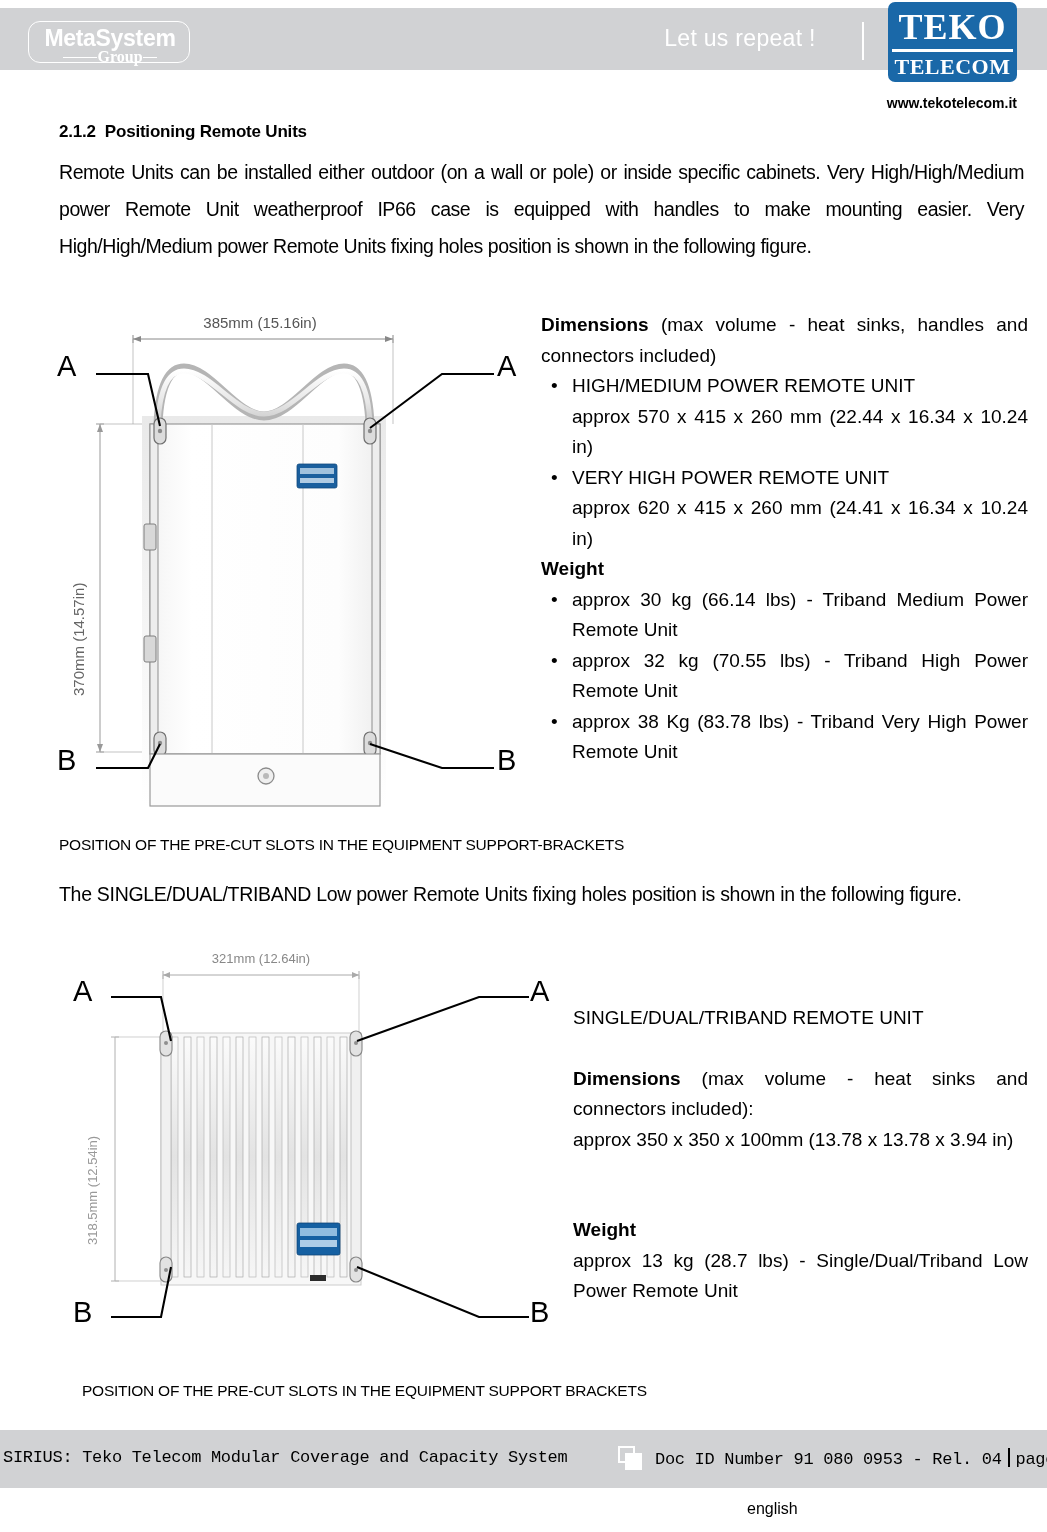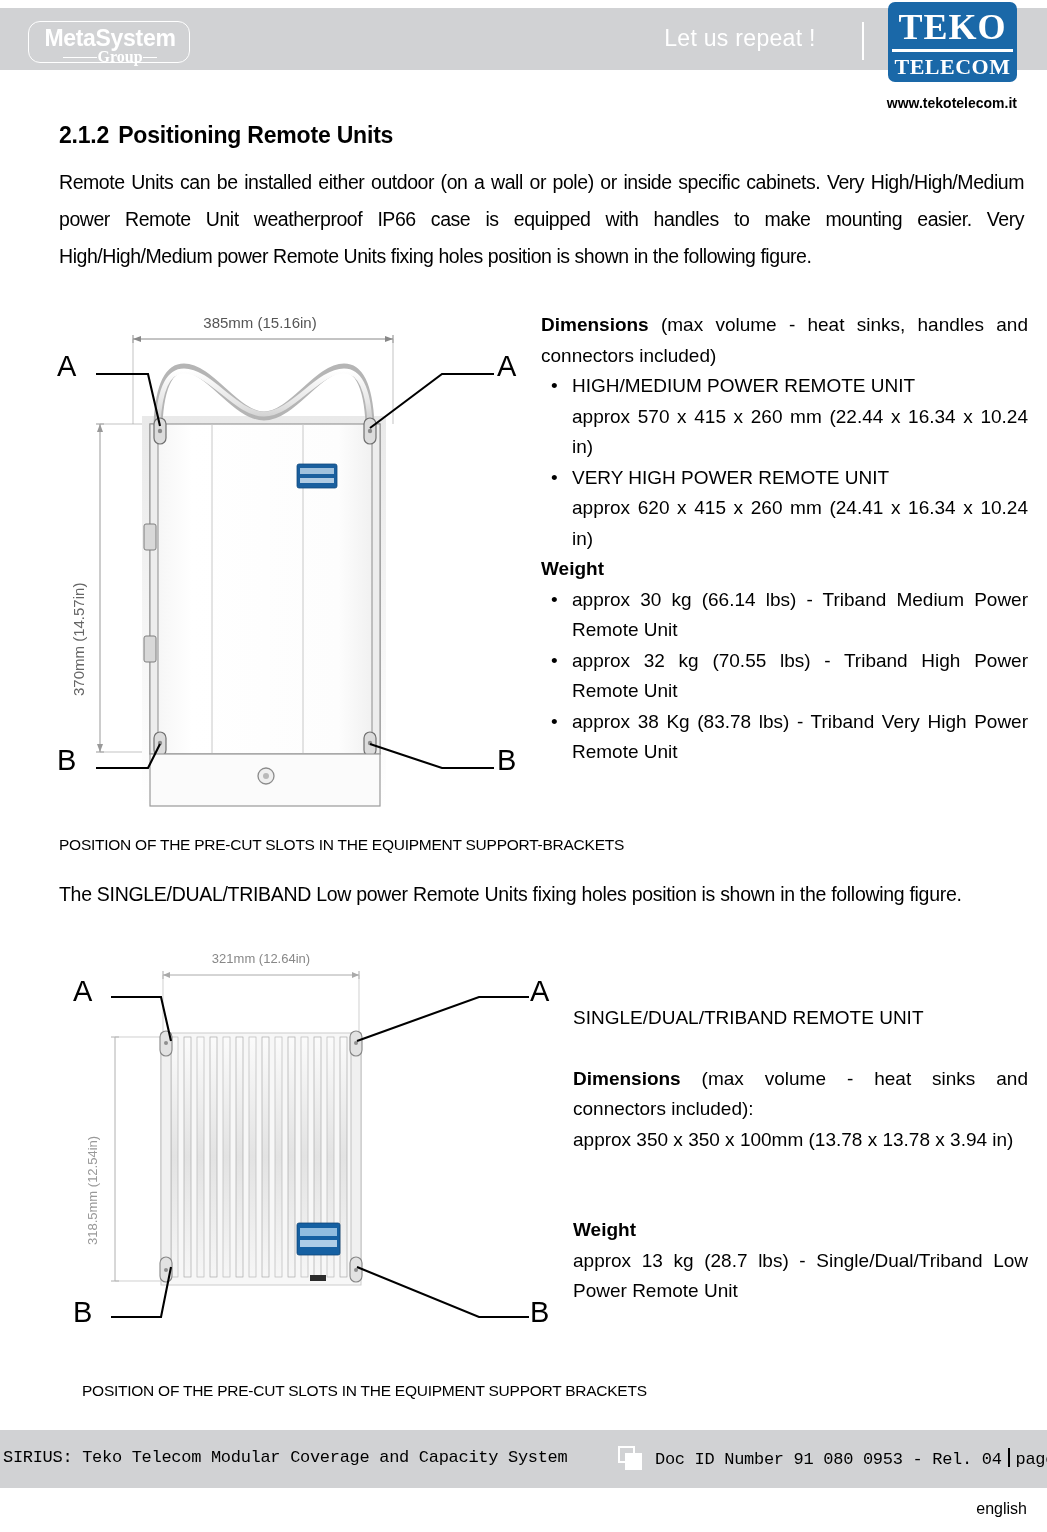--- a/index.html
+++ b/index.html
@@ -67,28 +67,28 @@
   .teko-bottom{ font-size:22px; line-height:29px; letter-spacing:0.5px;}
   .teko-url{
     position:absolute; left:818px; top:95px; width:199px;
     text-align:right;
     font-size:14px; font-weight:bold; color:#000;
   }
 
   
   .section-heading{
     position:absolute; left:59px; top:122px; width:900px;
-    font-size:23px; font-weight:bold;
+    font-size:17px; font-weight:bold;
     font-family:"Liberation Sans", sans-serif;
     letter-spacing:-0.2px;
   }
   .section-heading .num{ margin-right:9px; }
 
   .intro-para{
-    position:absolute; left:59px; top:164px; width:965px;
+    position:absolute; left:59px; top:154px; width:965px;
     font-size:19.5px; line-height:37px;
     text-align:justify;
     letter-spacing:-0.45px;
   }
 
   .mid-para{
     position:absolute; left:59px; top:876px; width:965px;
     font-size:19.5px; line-height:37px;
     text-align:justify;
     letter-spacing:-0.3px;
@@ -157,21 +157,21 @@
   .footer-icon .sq.front{ left:7px; top:7px; width:17px; height:17px; background:#ffffff; }
   .footer-right{
     position:absolute; left:655px; top:1448px;
     font-family:"Liberation Mono", monospace;
     font-size:17px; letter-spacing:-0.3px;
     white-space:nowrap;
   }
   .footer-sep{ display:inline-block; width:2px; height:19px; background:#000; vertical-align:-3px; margin:0 6px; }
   .lang{
     position:absolute; left:747px; top:1500px; width:280px;
-    text-align:right; font-size:16px;
+    text-align:left; font-size:16px;
   }
 </style>
 </head>
 <body>
 
 <div class="header-bar"></div>
 
 <div class="metasystem-logo">
   <div class="metasystem-name">MetaSystem</div>
   <div class="metasystem-group">

